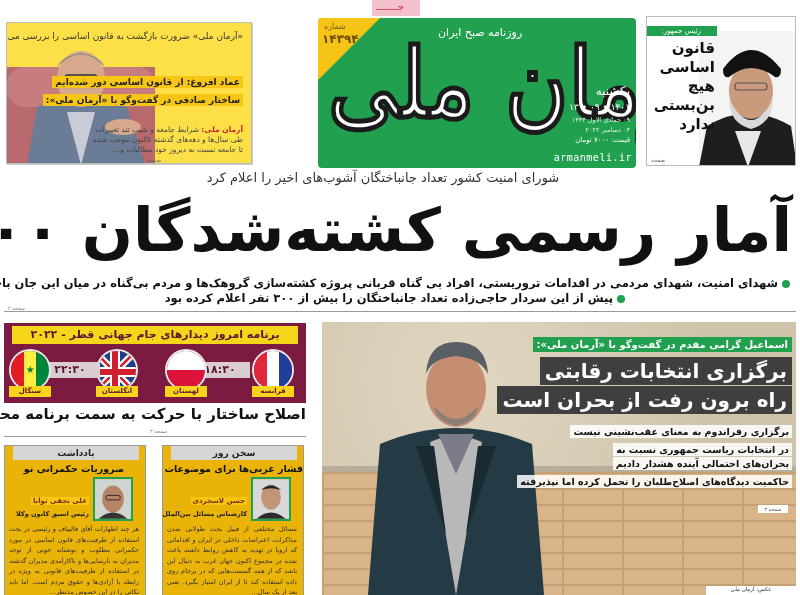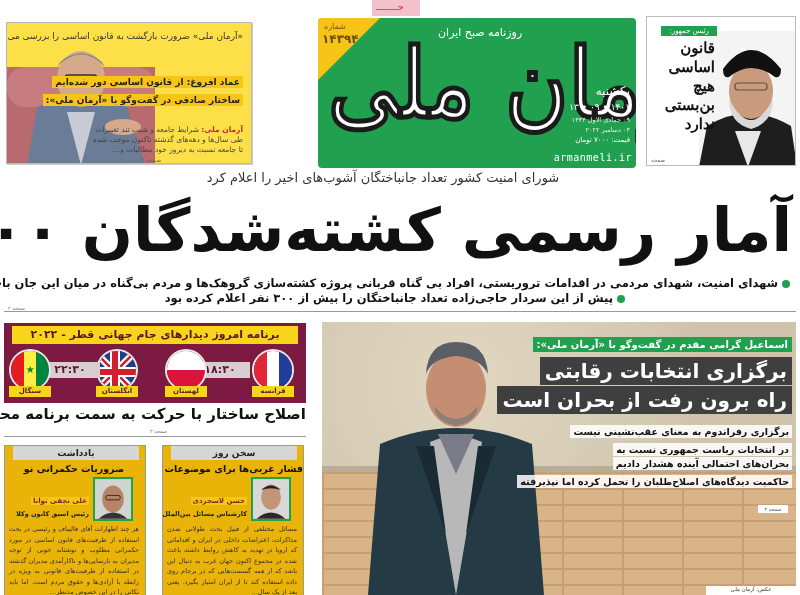--- a/index.html
+++ b/index.html
@@ -27,22 +27,22 @@
   #mh-day { right: 6px; top: 66px; font-size: 12px; color: #fff; }
   #mh-date1 { right: 6px; top: 84px; font-size: 9px; color: #fff; direction: ltr; }
   #mh-date2 { right: 6px; top: 98px; font-size: 6.5px; color: #dff3e5; }
   #mh-date3 { right: 6px; top: 108px; font-size: 6.5px; color: #dff3e5; }
   #mh-price { right: 6px; top: 118px; font-size: 7px; color: #fff; }
   #mh-url { right: 4px; top: 134px; font-size: 10px; color: #fff; direction: ltr; letter-spacing: 0.5px; font-family: "DejaVu Sans Mono", monospace; }
 
   
   #rt-box { left: 646px; top: 16px; width: 150px; height: 150px; border: 1px solid #bbb; background: #fff; overflow: hidden; }
   #rt-photo { left: 52px; top: 14px; width: 98px; height: 136px; }
-  #rt-label { right: 78px; top: 9px; background: #21a04f; color: #fff; font-size: 7px; padding: 1px 8px; white-space: nowrap; }
-  #rt-title { right: 80px; top: 22px; width: 68px; font-size: 15px; font-weight: bold; line-height: 19px; text-align: right; color: #111; font-family: Liberation Serif, serif; }
+  #rt-label { right: 78px; top: 9px; background: #21a04f; color: #fff; font-size: 7px; padding: 1px 16px; white-space: nowrap; }
+  #rt-title { right: 80px; top: 22px; width: 68px; font-size: 15px; font-weight: bold; line-height: 19px; text-align: right; color: #111; }
   #rt-page { right: 130px; top: 140px; font-size: 5.5px; color: #666; }
 
   
   #sub-head { left: 0; top: 170px; width: 800px; text-align: center; font-size: 13px; color: #333; white-space: nowrap; padding-right: 34px; }
   #main-head { left: 12px; top: 184px; width: 780px; text-align: center; font-size: 60px; font-weight: bold; color: #111; white-space: nowrap; letter-spacing: -3px; line-height: 92px; }
   .bullet { position: absolute; width: 760px; left: 20px; text-align: right; font-size: 11.5px; font-weight: bold; color: #111; white-space: nowrap; }
   .bullet .dot { display: inline-block; width: 8px; height: 8px; border-radius: 50%; background: #21a04f; margin-left: 4px; vertical-align: middle; }
   #bullet-1 { top: 276px; right: 10px; }
   #bullet-2 { top: 291px; right: 175px; }
   #head-page { left: 8px; top: 305px; font-size: 5px; color: #777; }

